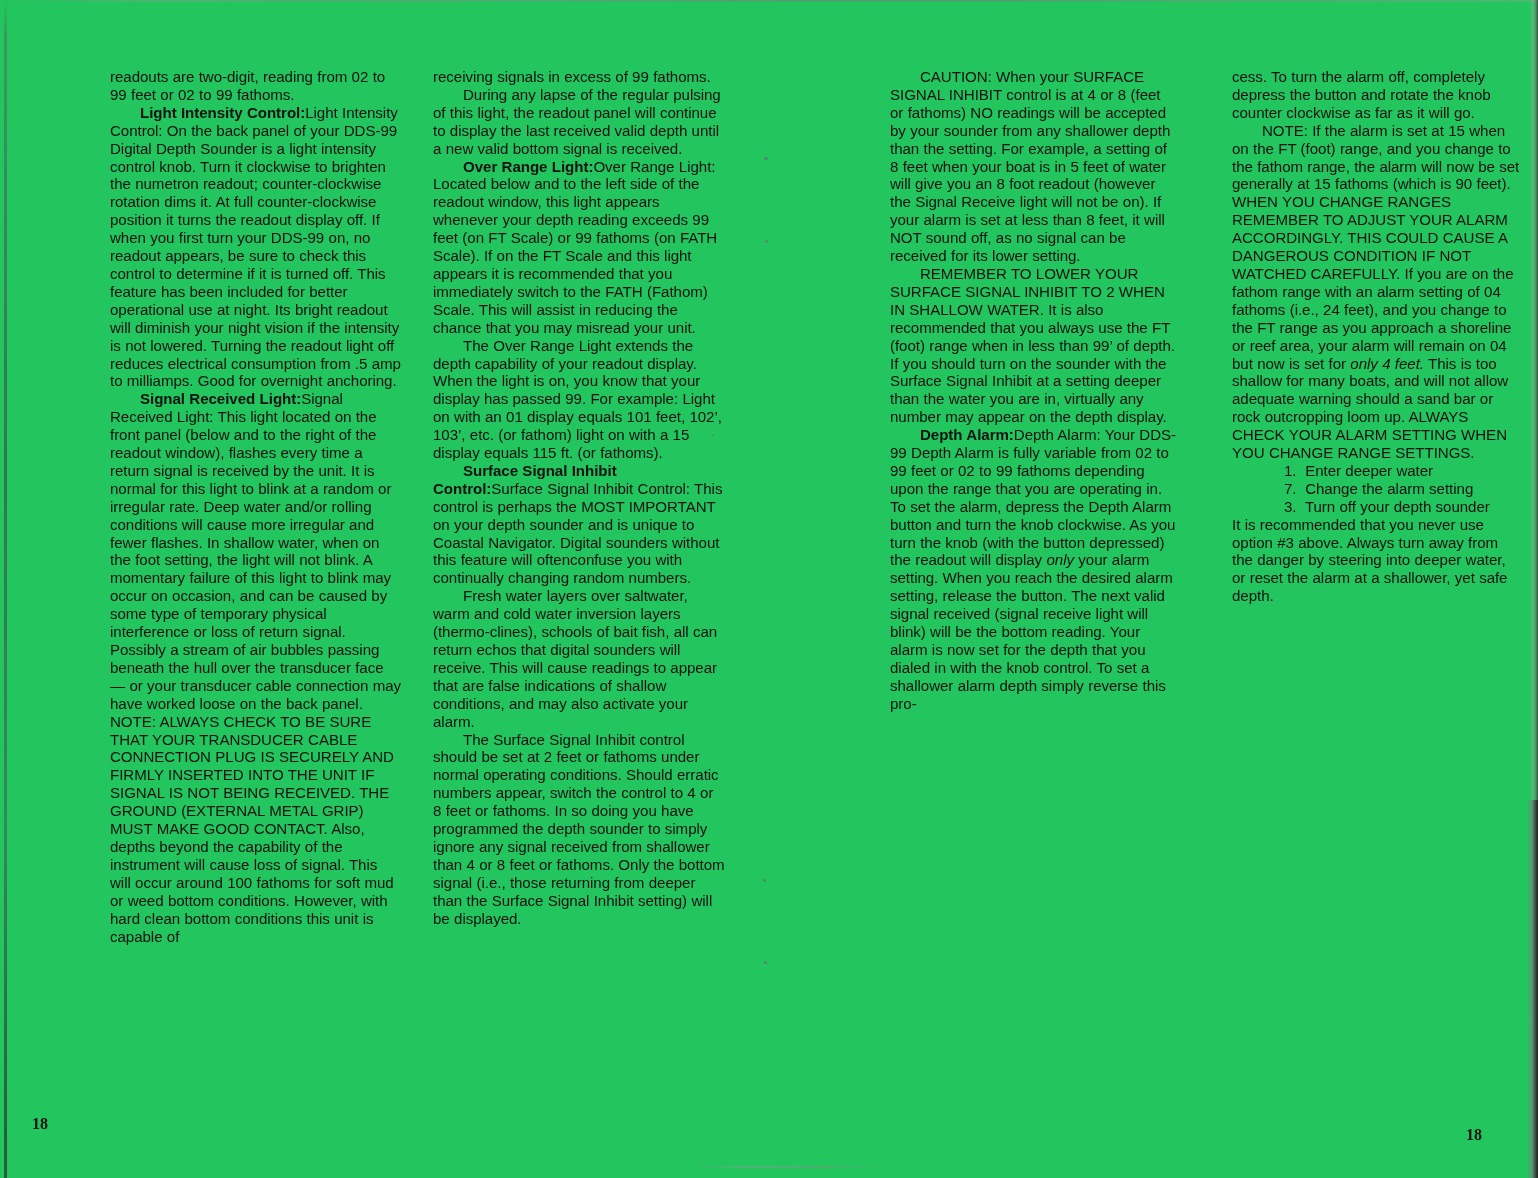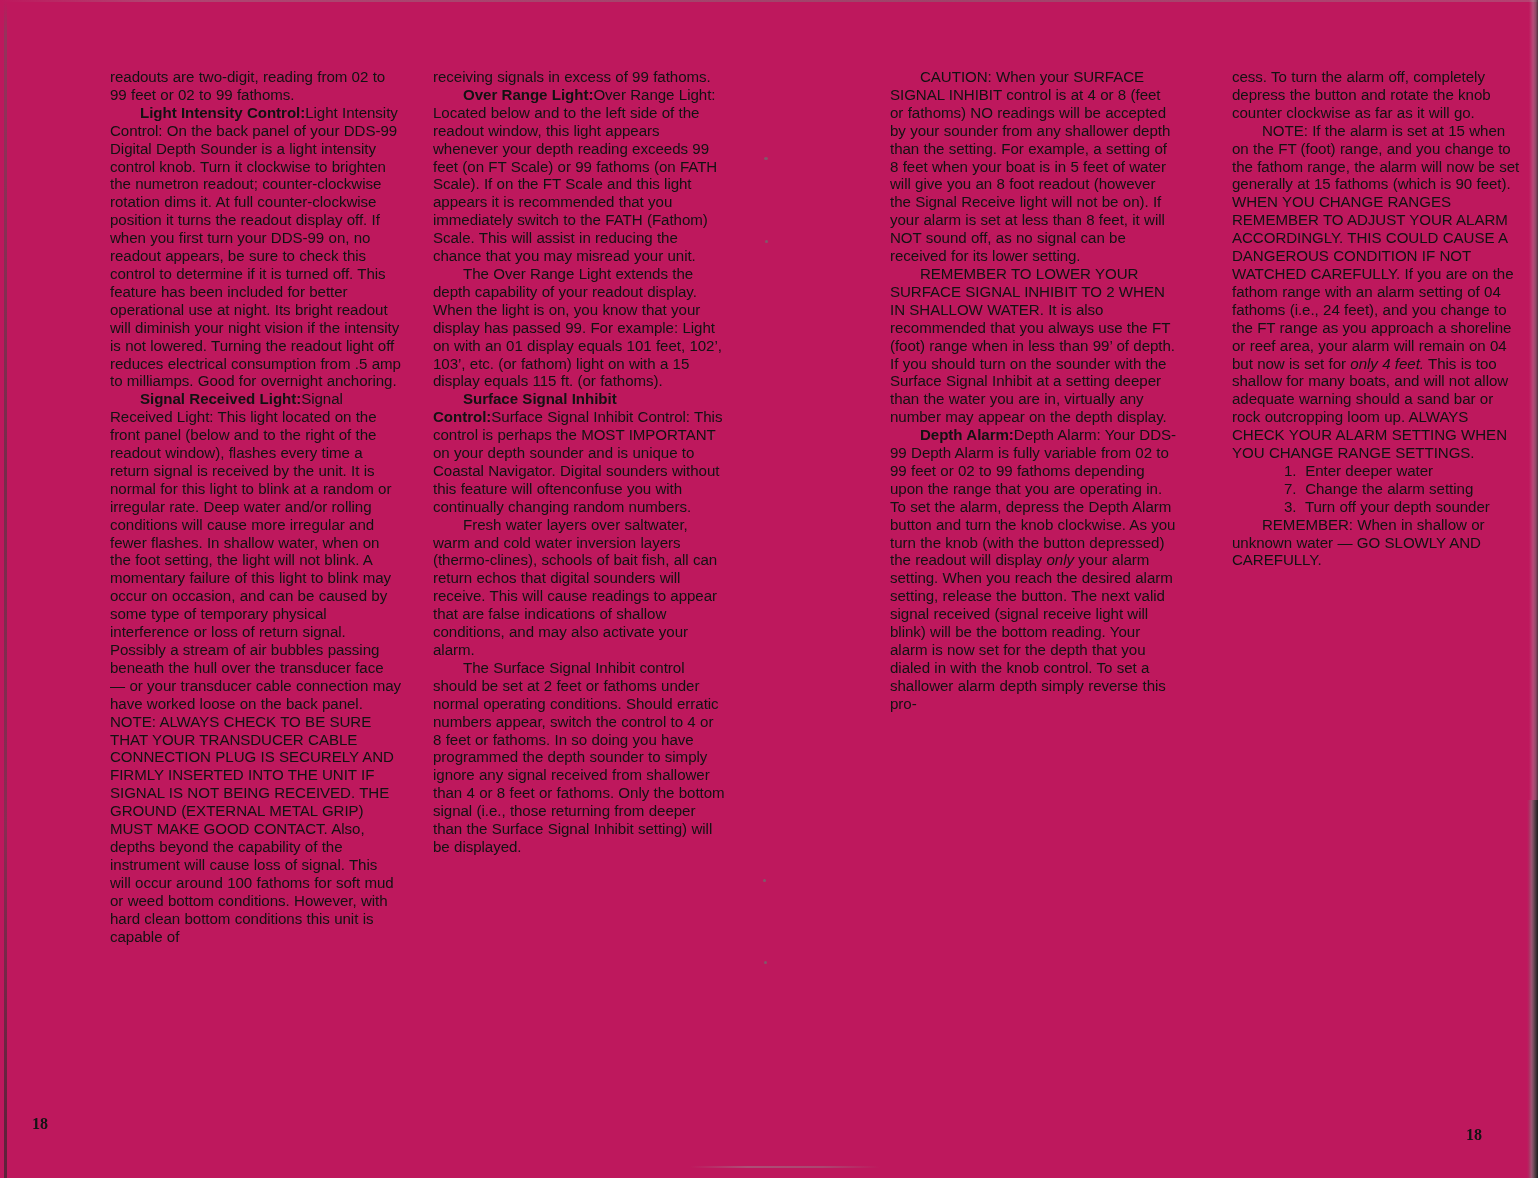--- a/index.html
+++ b/index.html
@@ -14,21 +14,21 @@
     font-family: "Liberation Sans", "DejaVu Sans", sans-serif;
     color: #0a0a0a;
     position: relative;
     -webkit-font-smoothing: antialiased;
   }
 
   
   #scan-page {
     position: absolute;
     inset: 0;
-    background: #be185d;
+    background: #22c55e;
   }
 
   
   .edge-artifact-left {
     position: absolute;
     left: 4px;
     top: 0;
     width: 3px;
     height: 1178px;
     background: linear-gradient(to bottom,
@@ -152,38 +152,39 @@
 
   <div class="column" id="col-1">
     <p class="para noindent">readouts are two-digit, reading from 02 to 99 feet or 02 to 99 fathoms.</p>
     <p class="para"><span class="runhead">Light Intensity Control:</span><span>Light Intensity Control: On the back panel of your DDS-99 Digital Depth Sounder is a light intensity control knob. Turn it clockwise to brighten the numetron readout; counter-clockwise rotation dims it. At full counter-clockwise position it turns the readout display off. If when you first turn your DDS-99 on, no readout appears, be sure to check this control to determine if it is turned off. This feature has been included for better operational use at night. Its bright readout will diminish your night vision if the intensity is not lowered. Turning the readout light off reduces electrical consumption from .5 amp to milliamps. Good for overnight anchoring.</span></p>
     <p class="para"><span class="runhead">Signal Received Light:</span><span>Signal Received Light: This light located on the front panel (below and to the right of the readout window), flashes every time a return signal is received by the unit. It is normal for this light to blink at a random or irregular rate. Deep water and/or rolling conditions will cause more irregular and fewer flashes. In shallow water, when on the foot setting, the light will not blink. A momentary failure of this light to blink may occur on occasion, and can be caused by some type of temporary physical interference or loss of return signal. Possibly a stream of air bubbles passing beneath the hull over the transducer face — or your transducer cable connection may have worked loose on the back panel.</span></p>
     <p class="para noindent">NOTE: ALWAYS CHECK TO BE SURE THAT YOUR TRANSDUCER CABLE CONNECTION PLUG IS SECURELY AND FIRMLY INSERTED INTO THE UNIT IF SIGNAL IS NOT BEING RECEIVED. THE GROUND (EXTERNAL METAL GRIP) MUST MAKE GOOD CONTACT. Also, depths beyond the capability of the instrument will cause loss of signal. This will occur around 100 fathoms for soft mud or weed bottom conditions. However, with hard clean bottom conditions this unit is capable of</p>
   </div>
 
   <div class="column" id="col-2">
     <p class="para noindent">receiving signals in excess of 99 fathoms.</p>
+    <p class="para">During any lapse of the regular pulsing of this light, the readout panel will continue to display the last received valid depth until a new valid bottom signal is received.</p>
     <p class="para"><span class="runhead">Over Range Light:</span><span>Over Range Light: Located below and to the left side of the readout window, this light appears whenever your depth reading exceeds 99 feet (on FT Scale) or 99 fathoms (on FATH Scale). If on the FT Scale and this light appears it is recommended that you immediately switch to the FATH (Fathom) Scale. This will assist in reducing the chance that you may misread your unit.</span></p>
     <p class="para">The Over Range Light extends the depth capability of your readout display. When the light is on, you know that your display has passed 99. For example: Light on with an 01 display equals 101 feet, 102’, 103’, etc. (or fathom) light on with a 15 display equals 115 ft. (or fathoms).</p>
     <p class="para"><span class="runhead">Surface Signal Inhibit Control:</span><span>Surface Signal Inhibit Control: This control is perhaps the MOST IMPORTANT on your depth sounder and is unique to Coastal Navigator. Digital sounders without this feature will oftenconfuse you with continually changing random numbers.</span></p>
     <p class="para">Fresh water layers over saltwater, warm and cold water inversion layers (thermo-clines), schools of bait fish, all can return echos that digital sounders will receive. This will cause readings to appear that are false indications of shallow conditions, and may also activate your alarm.</p>
     <p class="para">The Surface Signal Inhibit control should be set at 2 feet or fathoms under normal operating conditions. Should erratic numbers appear, switch the control to 4 or 8 feet or fathoms. In so doing you have programmed the depth sounder to simply ignore any signal received from shallower than 4 or 8 feet or fathoms. Only the bottom signal (i.e., those returning from deeper than the Surface Signal Inhibit setting) will be displayed.</p>
   </div>
 
   <div class="column" id="col-3">
     <p class="para">CAUTION: When your SURFACE SIGNAL INHIBIT control is at 4 or 8 (feet or fathoms) NO readings will be accepted by your sounder from any shallower depth than the setting. For example, a setting of 8 feet when your boat is in 5 feet of water will give you an 8 foot readout (however the Signal Receive light will not be on). If your alarm is set at less than 8 feet, it will NOT sound off, as no signal can be received for its lower setting.</p>
     <p class="para">REMEMBER TO LOWER YOUR SURFACE SIGNAL INHIBIT TO 2 WHEN IN SHALLOW WATER. It is also recommended that you always use the FT (foot) range when in less than 99’ of depth. If you should turn on the sounder with the Surface Signal Inhibit at a setting deeper than the water you are in, virtually any number may appear on the depth display.</p>
     <p class="para"><span class="runhead">Depth Alarm:</span><span id="c3p3">Depth Alarm: Your DDS-99 Depth Alarm is fully variable from 02 to 99 feet or 02 to 99 fathoms depending upon the range that you are operating in. To set the alarm, depress the Depth Alarm button and turn the knob clockwise. As you turn the knob (with the button depressed) the readout will display <span class="ital">only</span> your alarm setting. When you reach the desired alarm setting, release the button. The next valid signal received (signal receive light will blink) will be the bottom reading. Your alarm is now set for the depth that you dialed in with the knob control. To set a shallower alarm depth simply reverse this pro-</span></p>
   </div>
 
   <div class="column" id="col-4">
     <p class="para noindent">cess. To turn the alarm off, completely depress the button and rotate the knob counter clockwise as far as it will go.</p>
     <p class="para" id="c4p2">NOTE: If the alarm is set at 15 when on the FT (foot) range, and you change to the fathom range, the alarm will now be set generally at 15 fathoms (which is 90 feet). WHEN YOU CHANGE RANGES REMEMBER TO ADJUST YOUR ALARM ACCORDINGLY. THIS COULD CAUSE A DANGEROUS CONDITION IF NOT WATCHED CAREFULLY. If you are on the fathom range with an alarm setting of 04 fathoms (i.e., 24 feet), and you change to the FT range as you approach a shoreline or reef area, your alarm will remain on 04 but now is set for <span class="ital">only 4 feet.</span> This is too shallow for many boats, and will not allow adequate warning should a sand bar or rock outcropping loom up. ALWAYS CHECK YOUR ALARM SETTING WHEN YOU CHANGE RANGE SETTINGS.</p>
     <p class="para hang-list">1.  Enter deeper water</p>
     <p class="para hang-list">7.  Change the alarm setting</p>
     <p class="para hang-list">3.  Turn off your depth sounder</p>
-    <p class="para">REMEMBER: When in shallow or unknown water — GO SLOWLY AND CAREFULLY.</p>
+    <p class="para noindent">It is recommended that you never use option #3 above. Always turn away from the danger by steering into deeper water, or reset the alarm at a shallower, yet safe depth.</p>
   </div>
 
   <div class="folio" id="folio-left">18</div>
   <div class="folio" id="folio-right">18</div>
 
 </div>
 
 </body></html>

